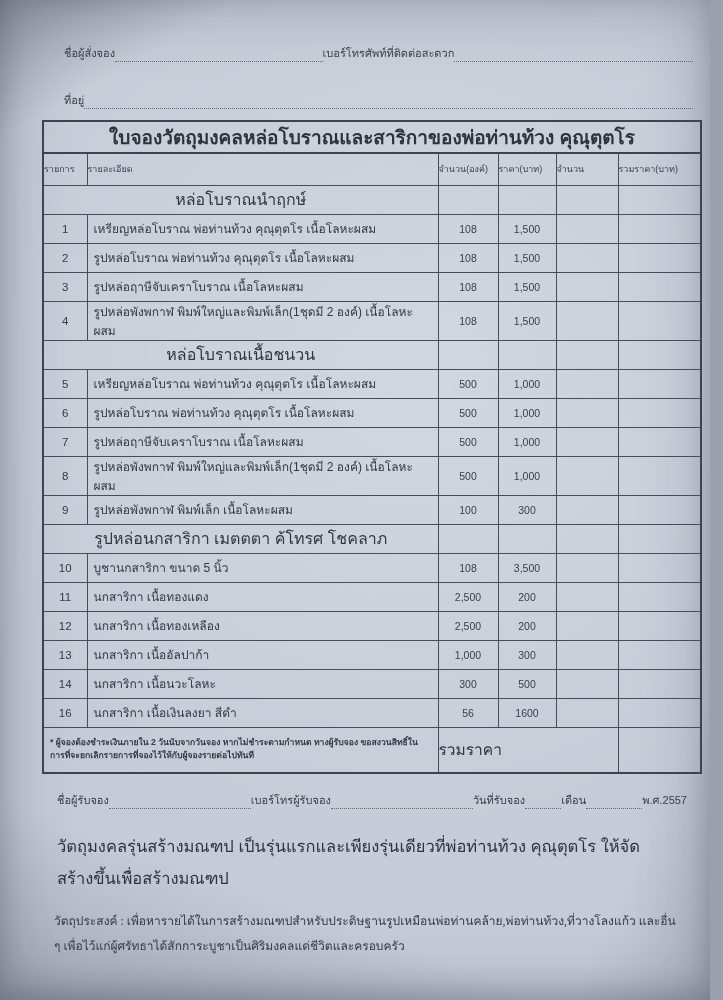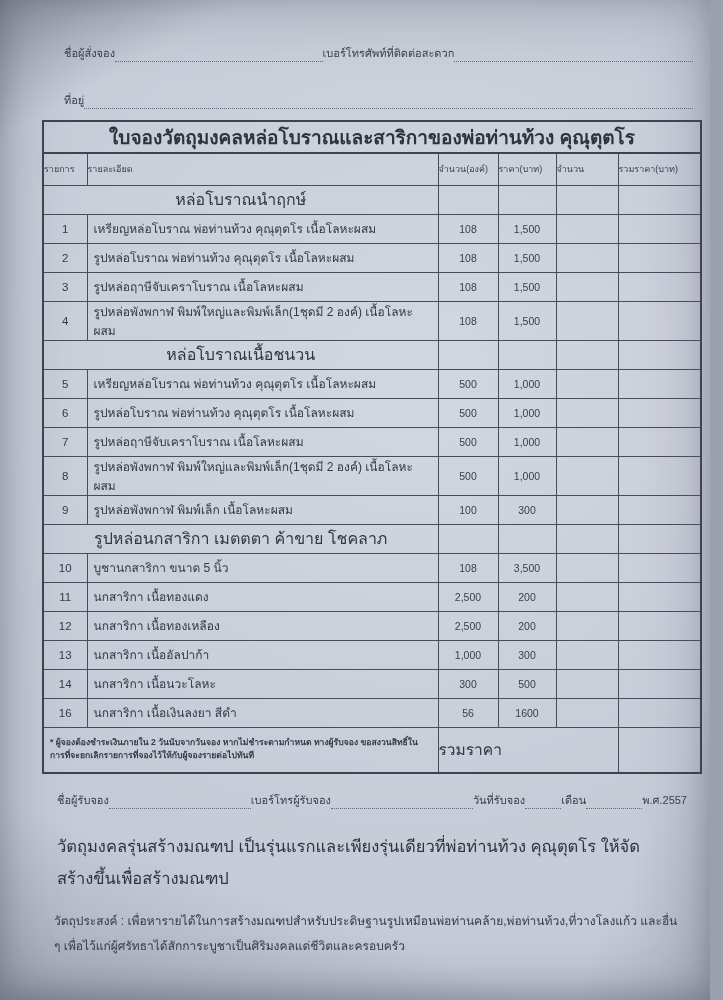--- a/index.html
+++ b/index.html
@@ -41,21 +41,21 @@
   th { height:32px; font-size:9px; font-weight:normal; color:#3d414d; text-align:left; }
   td.sec { text-align:center; font-size:16px; color:#323642; height:29px; }
   td.cno { text-align:center; font-size:11.5px; height:29px; color:#353946; }
   td.cdesc { font-size:12px; padding:0 6px; color:#343845; }
   td.cnum { text-align:center; font-size:10.5px; color:#3a3e4a; }
   td.note-cell { font-size:8.6px; padding:3px 6px 4px 6px; line-height:1.55; color:#363a46; height:46px; font-weight:bold; }
   td.total-cell { text-align:left; font-size:15.5px; color:#30343f; }
   
   .receiver { margin:17px 23px 0 57px; }
   .para1 { margin:21px 38px 0 57px; font-size:16.5px; line-height:1.95; color:#2f333e; }
-  .para2 { margin:15px 28px 0 54px; font-size:12px; line-height:2.05; color:#363a46; }
+  .para2 { margin:15px 28px 0 54px; font-size:12px; line-height:2.05; color:#363a46;font-family:Liberation Serif, serif; }
 </style>
 </head>
 <body>
 
 <div class="paper">
 
   <div class="top-fields">
     <div class="field-line">
       <span class="lbl">ชื่อผู้สั่งจอง</span>
       <span class="dots grow1"></span>
@@ -172,21 +172,21 @@
           </tr>
           <tr>
             <td class="cno">9</td>
             <td class="cdesc">รูปหล่อพังพกาฬ พิมพ์เล็ก เนื้อโลหะผสม</td>
             <td class="cnum">100</td>
             <td class="cnum">300</td>
             <td></td>
             <td></td>
           </tr>
           <tr>
-            <td class="sec" colspan="2">รูปหล่อนกสาริกา เมตตตา ค้าขาย โชคลาภ</td>
+            <td class="sec" colspan="2">รูปหล่อนกสาริกา เมตตตา ค้โทรศ โชคลาภ</td>
             <td></td>
             <td></td>
             <td></td>
             <td></td>
           </tr>
           <tr>
             <td class="cno">10</td>
             <td class="cdesc">บูชานกสาริกา ขนาด 5 นิ้ว</td>
             <td class="cnum">108</td>
             <td class="cnum">3,500</td>

